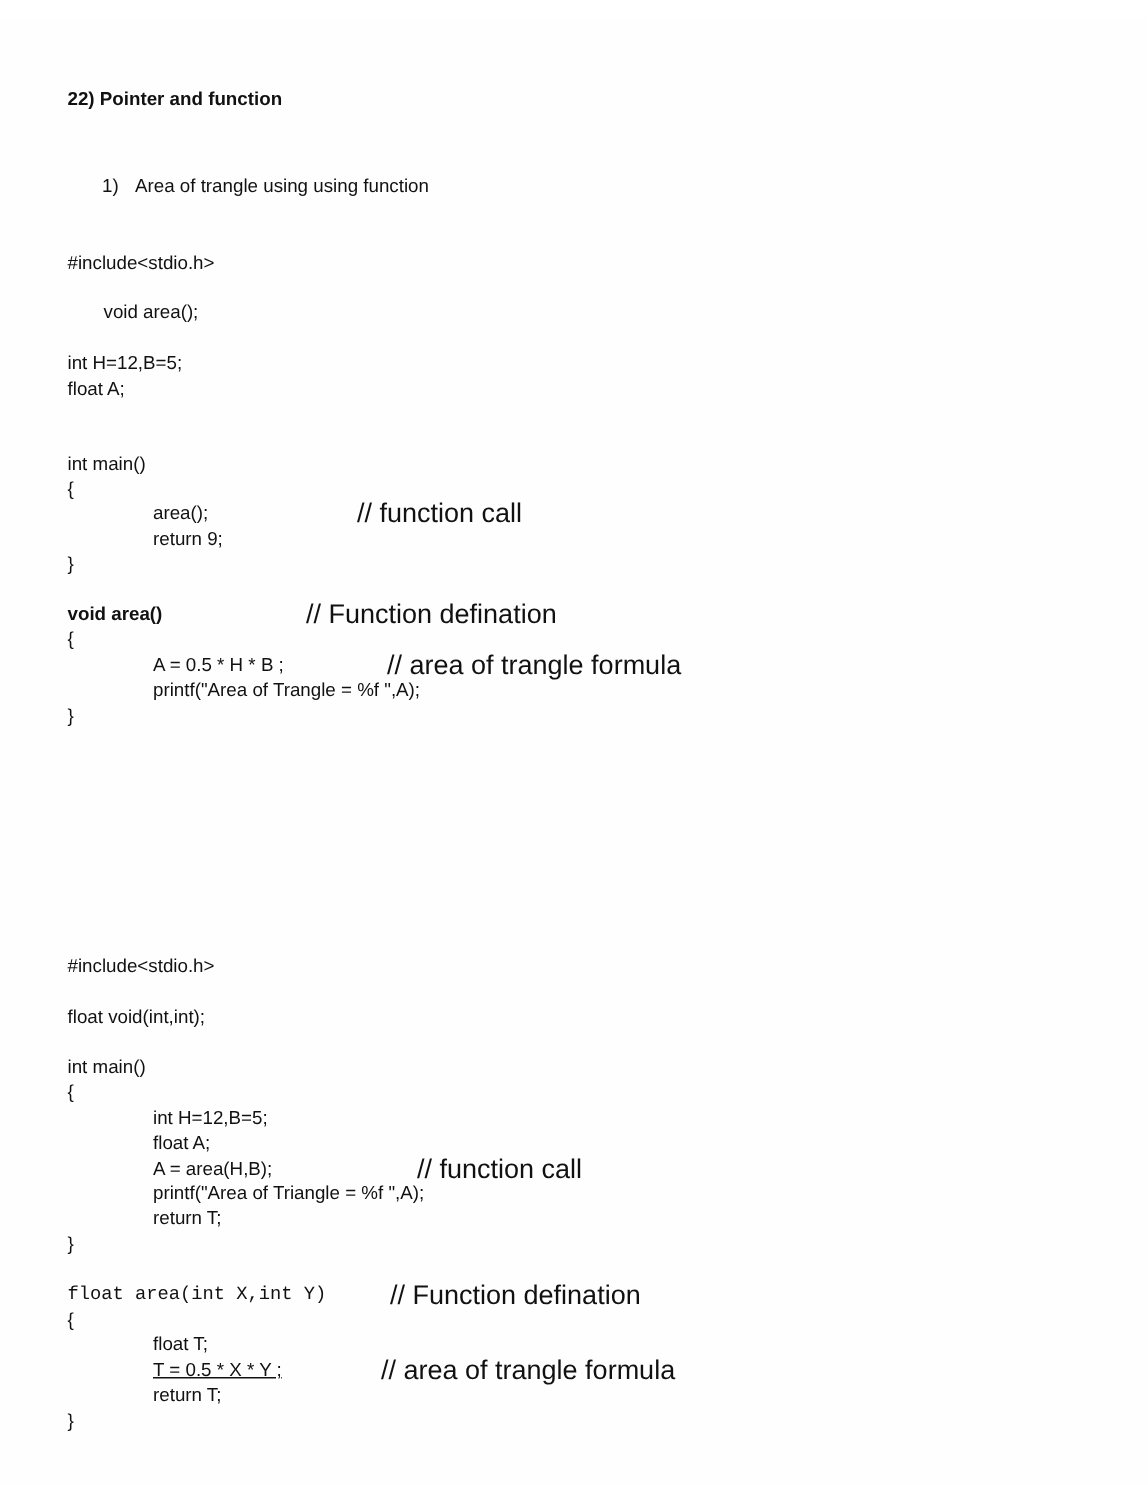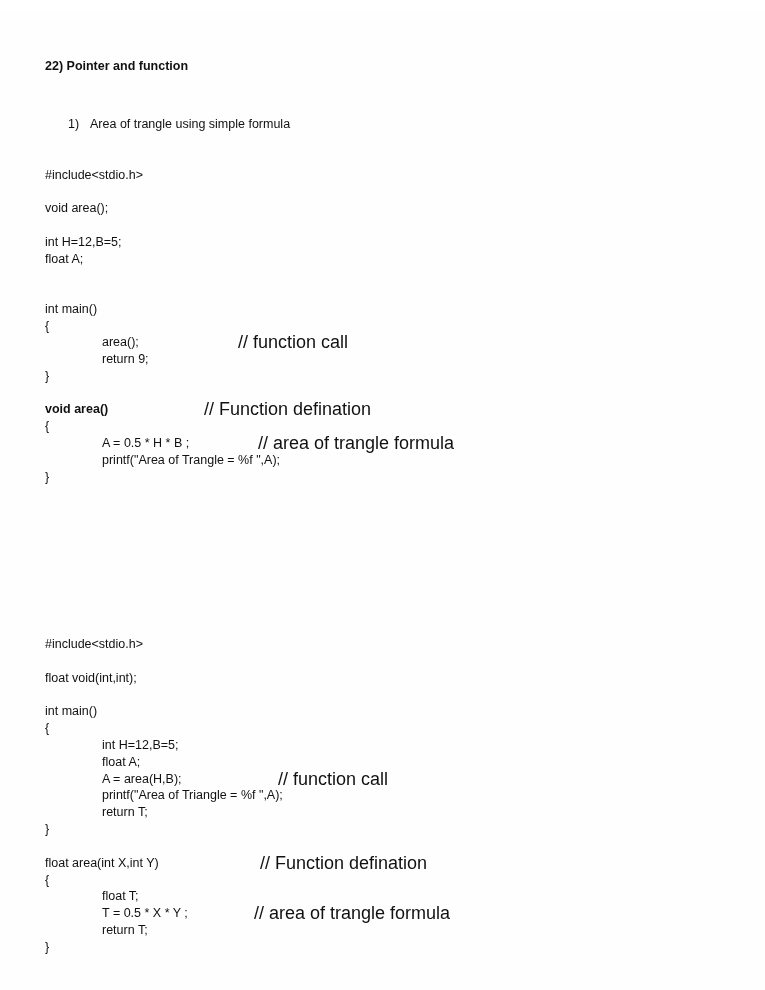--- a/index.html
+++ b/index.html
@@ -13,24 +13,24 @@
     .cm { position: absolute; font-size: 18px; line-height: 16px; white-space: pre; }
   </style>
 </head>
 <body>
 
 <div class="page">
 
   <div class="ln base title" style="top:46px;">22) Pointer and function</div>
 
   <div class="ln" style="left:68px; top:104px;">1)</div>
-  <div class="ln" style="left:90px; top:104px;">Area of trangle using simple formula</div>
+  <div class="ln" style="left:90px; top:104px;">Area of trangle using using function</div>
 
   <div class="ln base" style="top:155px;">#include&lt;stdio.h&gt;</div>
-  <div class="ln base" style="top:188px;">void area();</div>
+  <div class="ln base" style="top:188px;margin-left:24px;">void area();</div>
   <div class="ln base" style="top:222px;">int H=12,B=5;</div>
   <div class="ln base" style="top:239px;">float A;</div>
 
   <div class="ln base" style="top:289px;">int main()</div>
   <div class="ln base" style="top:306px;">{</div>
   <div class="ln ind" style="top:322px;">area();</div>
   <div class="cm" style="left:238px; top:322px;">// function call</div>
   <div class="ln ind" style="top:339px;">return 9;</div>
   <div class="ln base" style="top:356px;">}</div>
 
@@ -49,22 +49,22 @@
   <div class="ln base" style="top:691px;">int main()</div>
   <div class="ln base" style="top:708px;">{</div>
   <div class="ln ind" style="top:725px;">int H=12,B=5;</div>
   <div class="ln ind" style="top:742px;">float A;</div>
   <div class="ln ind" style="top:759px;">A = area(H,B);</div>
   <div class="cm" style="left:278px; top:759px;">// function call</div>
   <div class="ln ind" style="top:775px;">printf("Area of Triangle = %f ",A);</div>
   <div class="ln ind" style="top:792px;">return T;</div>
   <div class="ln base" style="top:809px;">}</div>
 
-  <div class="ln base" style="top:843px;">float area(int X,int Y)</div>
+  <div class="ln base" style="top:843px;font-family:Liberation Mono, monospace;">float area(int X,int Y)</div>
   <div class="cm" style="left:260px; top:843px;">// Function defination</div>
   <div class="ln base" style="top:860px;">{</div>
   <div class="ln ind" style="top:876px;">float T;</div>
-  <div class="ln ind" style="top:893px;">T = 0.5 * X * Y ;</div>
+  <div class="ln ind" style="top:893px;text-decoration:underline;">T = 0.5 * X * Y ;</div>
   <div class="cm" style="left:254px; top:893px;">// area of trangle formula</div>
   <div class="ln ind" style="top:910px;">return T;</div>
   <div class="ln base" style="top:927px;">}</div>
 
 </div>
 
 </body></html>

